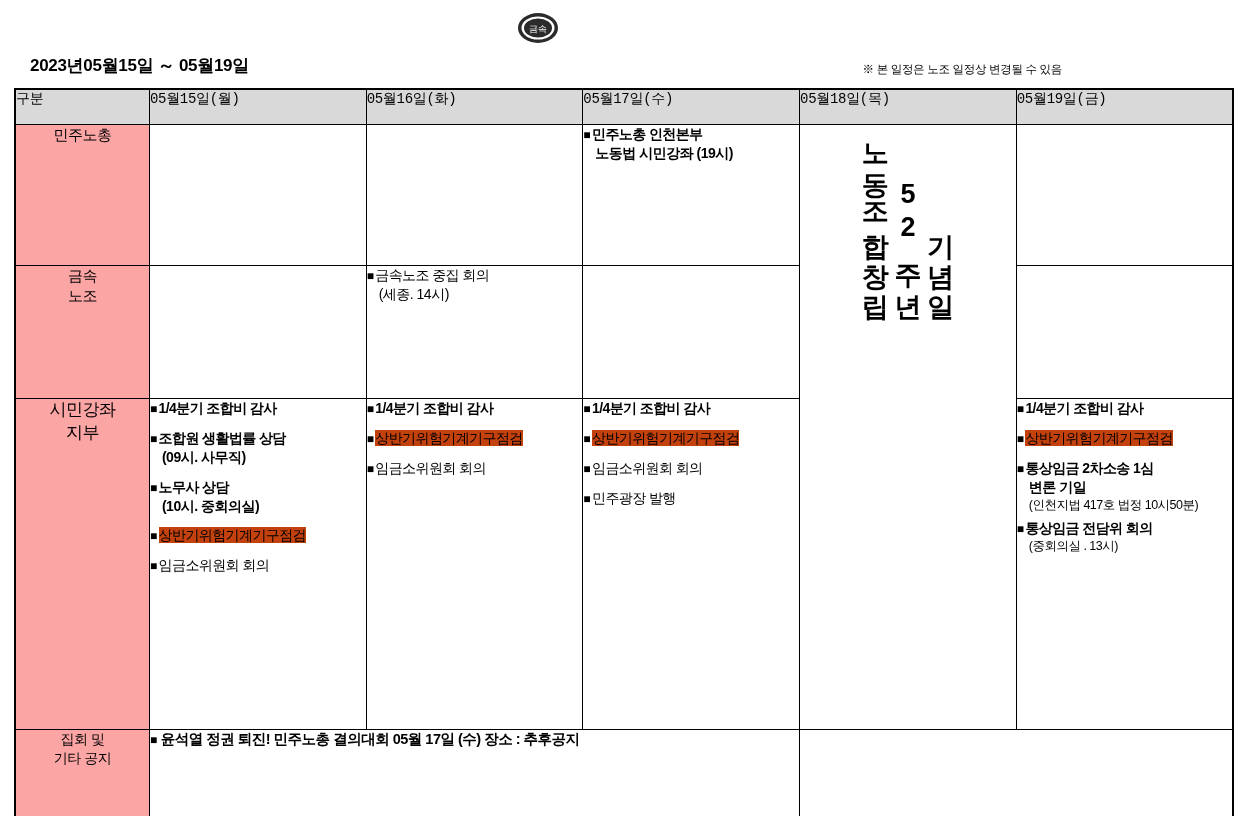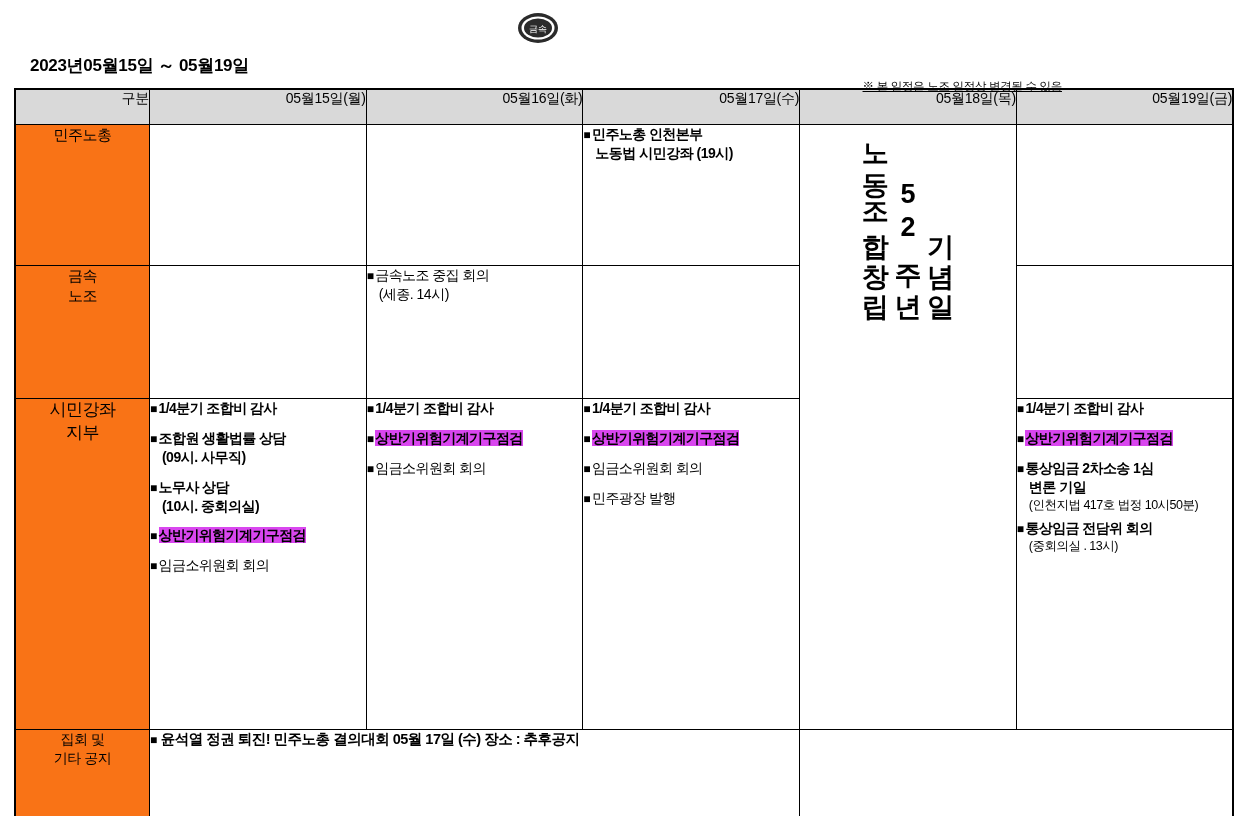--- a/index.html
+++ b/index.html
@@ -53,24 +53,23 @@
     position: absolute;
     left: 30px;
     top: 2px;
     font-size: 17px;
     font-weight: bold;
     letter-spacing: -0.3px;
   }
   .notice {
     position: absolute;
     right: 14px;
-    top: 27px;
+    top: 10px;
     font-size: 11.5px;
     letter-spacing: -0.3px;
-    text-decoration: underline;
   }
 
   
   .cal-wrap {
     padding: 0 14px;
   }
   table.cal {
     width: 1220px;
     border-collapse: collapse;
     table-layout: fixed;
@@ -79,29 +78,30 @@
   table.cal th, table.cal td {
     border: 1px solid #000;
     vertical-align: top;
     padding: 0;
   }
   thead th {
     background: #d9d9d9;
     font-size: 14px;
     font-weight: normal;
     height: 34px;
-    text-align: right;
+    text-align: left;
     vertical-align: middle;
     letter-spacing: -0.3px;
+    font-family: Liberation Mono, monospace;
   }
   col.c-label { width: 134px; }
   col.c-day   { width: 216px; }
 
   td.rowlabel {
-    background: #f97316;
+    background: #fca5a5;
     text-align: center;
     vertical-align: middle;
     font-size: 15px;
     letter-spacing: -0.5px;
     line-height: 1.35;
   }
   td.rowlabel.big { font-size: 17px; }
   td.rowlabel.small { font-size: 14px; }
 
   td.daycell {
@@ -117,22 +117,22 @@
   .ev:last-child { margin-bottom: 0; }
   .ev .mark { font-size: 12px; margin-right: 2px; }
   .ev .sub {
     display: block;
     padding-left: 12px;
     letter-spacing: -0.5px;
   }
   .ev .sub.small { font-size: 12.5px; }
   .ev.bold { font-weight: bold; }
   .ev.hl .txt {
-    background: #d946ef;
-    font-weight: bold;
+    background: #c2410c;
+    font-weight: normal;
   }
   .ev.tight { margin-bottom: 6px; }
 
   
   td.anniv {
     text-align: center;
     vertical-align: top;
     padding-top: 26px;
   }
   .vert {

